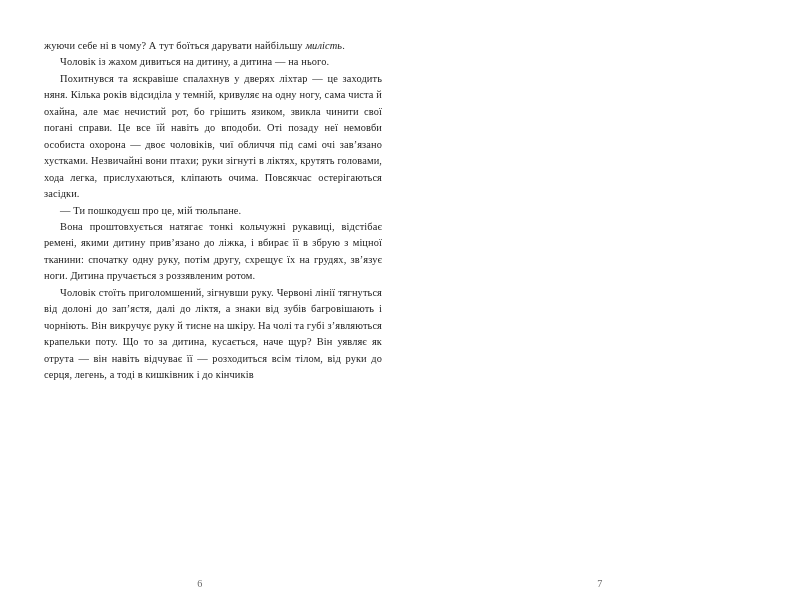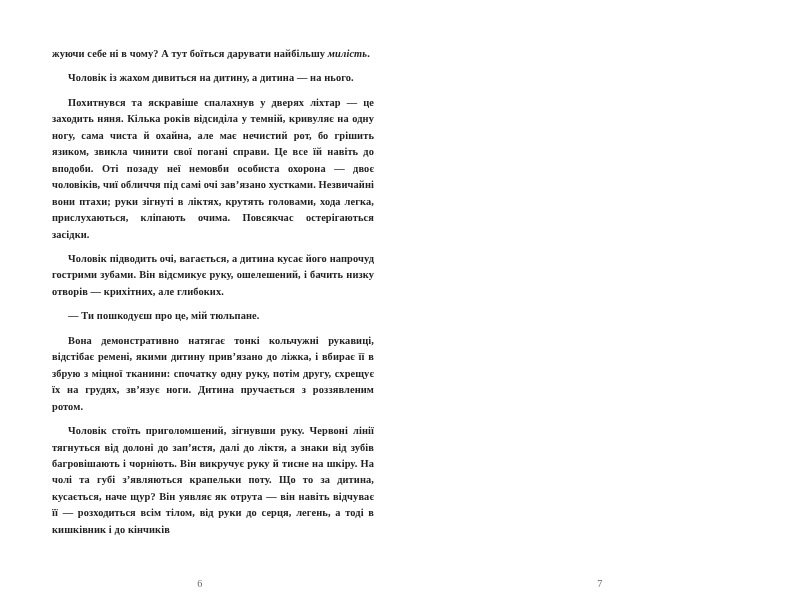--- a/index.html
+++ b/index.html
@@ -50,24 +50,23 @@
   }
   .page-left .text-block {
     left: 44px;
     width: 338px;
   }
   
   .page-right { padding: 0; }
   .page-left  { padding: 0; }
 
   p.para {
-    margin: 8px;
+    margin: 0;
     text-indent: 1.55em;
     text-align: justify;
-    font-weight: bold;
   }
   p.para.no-indent { text-indent: 0; }
 
   em.it {
     font-style: italic;
   }
 
   .folio {
     position: absolute;
     bottom: 26px;
@@ -94,23 +93,22 @@
 </head>
 <body>
 
 <div class="spread">
 
   <div class="page page-left">
     <div class="text-block" id="left-col">
         <p class="para no-indent"><span>жуючи себе ні в чому? А тут боїться дарувати найбільшу </span><em class="it">милість</em><span>.</span></p>
         <p class="para">Чоловік із жахом дивиться на дитину, а дитина — на нього.</p>
         <p class="para">Похитнувся та яскравіше спалахнув у дверях ліхтар — це заходить няня. Кілька років відсиділа у темній, кривуляє на одну ногу, сама чиста й охайна, але має нечистий рот, бо грішить язиком, звикла чинити свої погані справи. Це все їй навіть до вподоби. Оті позаду неї немовби особиста охорона — двоє чоловіків, чиї обличчя під самі очі зав’язано хустками. Незвичайні вони птахи; руки зігнуті в ліктях, крутять головами, хода легка, прислухаються, кліпають очима. Повсякчас остерігаються засідки.</p>
-        <p class="para">Чоловік підводить очі, вагається, а дитина кусає його напрочуд гострими зубами. Він відсмикує руку, ошелешений, і бачить низку отворів — крихітних, але глибоких.</p>
         <p class="para">— Ти пошкодуєш про це, мій тюльпане.</p>
-        <p class="para">Вона демонстративно натягає тонкі кольчужні рукавиці, відстібає ремені, якими дитину прив’язано до ліжка, і вбирає її в збрую з міцної тканини: спочатку одну руку, потім другу, схрещує їх на грудях, зв’язує ноги. Дитина пручається з роззявленим ротом.</p>
+        <p class="para">Вона проштовхується натягає тонкі кольчужні рукавиці, відстібає ремені, якими дитину прив’язано до ліжка, і вбирає її в збрую з міцної тканини: спочатку одну руку, потім другу, схрещує їх на грудях, зв’язує ноги. Дитина пручається з роззявленим ротом.</p>
         <p class="para">Чоловік стоїть приголомшений, зігнувши руку. Червоні лінії тягнуться від долоні до зап’ястя, далі до ліктя, а знаки від зубів багровішають і чорніють. Він викручує руку й тисне на шкіру. На чолі та губі з’являються крапельки поту. Що то за дитина, кусається, наче щур? Він уявляє як отрута — він навіть відчуває її — розходиться всім тілом, від руки до серця, легень, а тоді в кишківник і до кінчиків</p>
       </div>
     <div class="folio">6</div>
   </div>
 
   <div class="gutter-shadow"></div>
 
   <div class="page page-right">
 
     <div class="folio">7</div>

